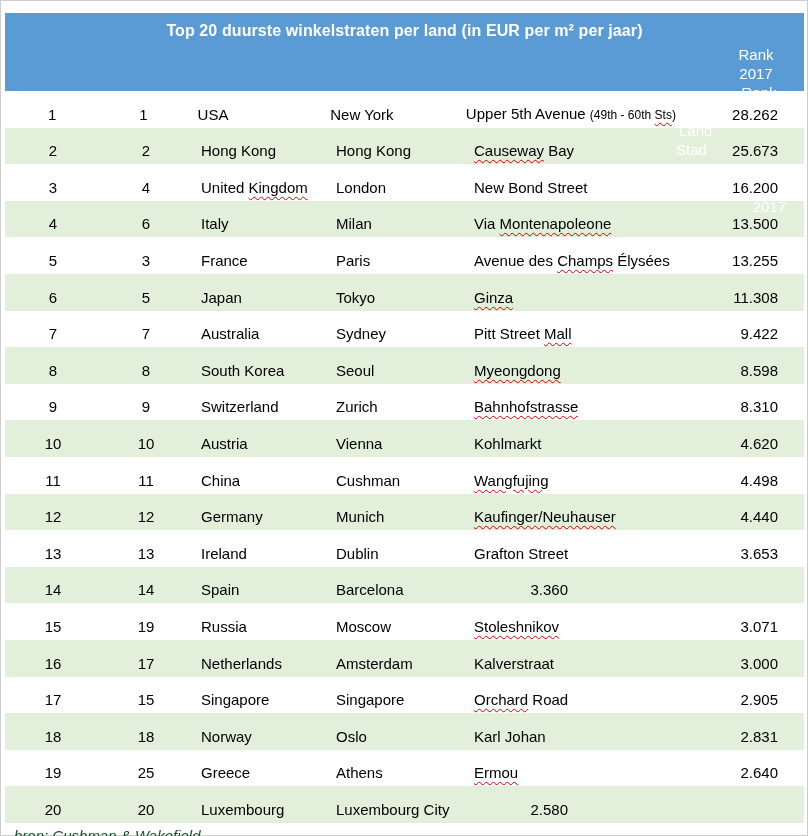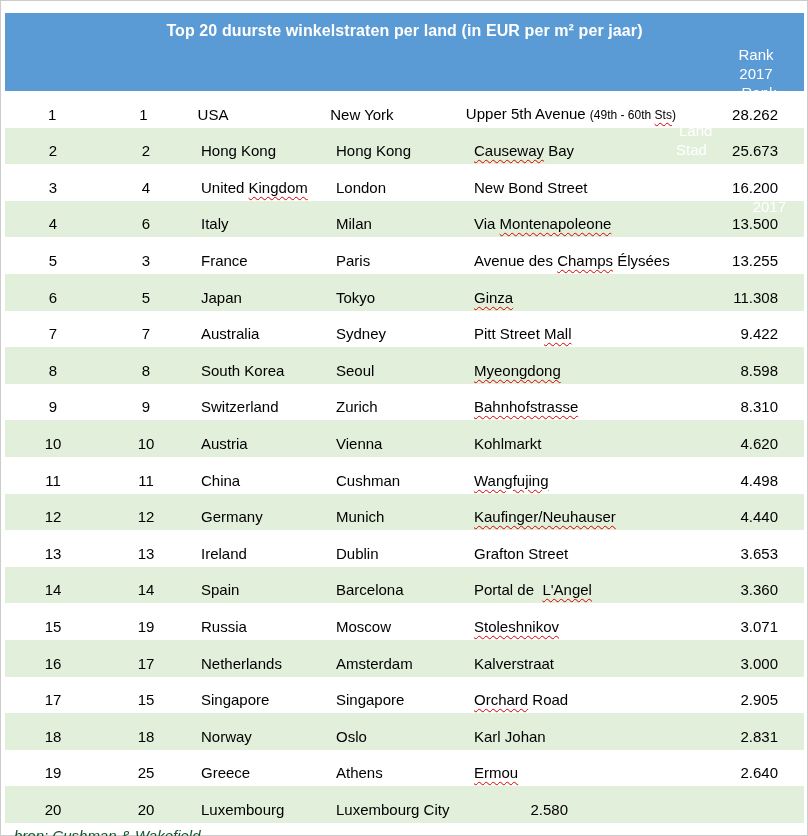--- a/index.html
+++ b/index.html
@@ -171,21 +171,20 @@
           <div class="c3"><span>Ireland</span></div>
           <div class="c4">Dublin</div>
           <div class="c5"><span>Grafton Street</span></div>
           <div class="c6">3.653</div>
         </div>
         <div class="row alt">
           <div class="c1">14</div>
           <div class="c2">14</div>
           <div class="c3"><span>Spain</span></div>
           <div class="c4">Barcelona</div>
-          <div class="c5"><span>Portal de  </span><span class="wavy">L'Angel</span></div>
           <div class="c6">3.360</div>
         </div>
         <div class="row">
           <div class="c1">15</div>
           <div class="c2">19</div>
           <div class="c3"><span>Russia</span></div>
           <div class="c4">Moscow</div>
           <div class="c5"><span class="wavy">Stoleshnikov</span></div>
           <div class="c6">3.071</div>
         </div>

